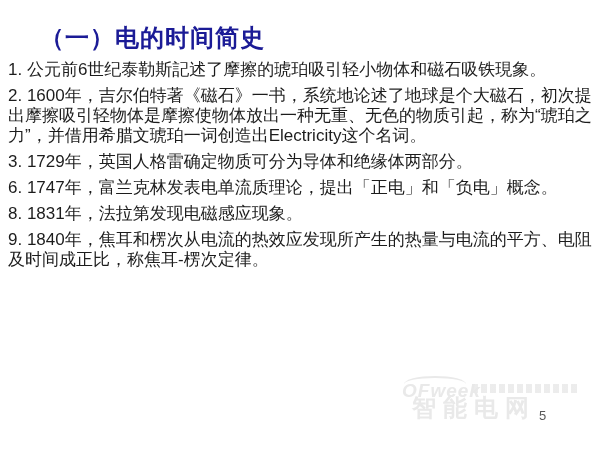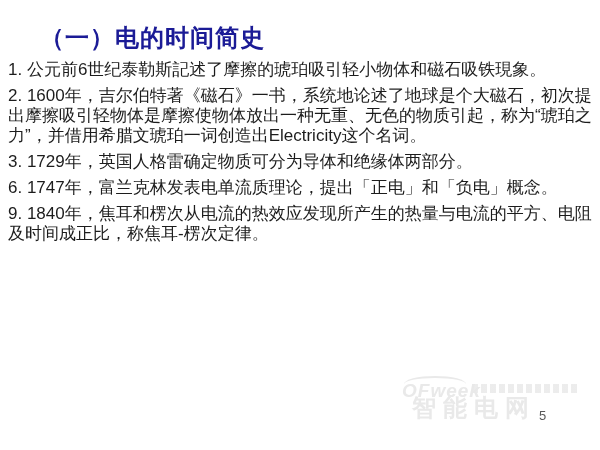--- a/index.html
+++ b/index.html
@@ -66,20 +66,21 @@
 <div class="slide">
 
   <h1 class="slide-title">（一）电的时间简史</h1>
 
   <div class="history-list">
 
   <p>1. 公元前6世纪泰勒斯記述了摩擦的琥珀吸引轻小物体和磁石吸铁現象。</p>
       <p>2. 1600年，吉尔伯特著《磁石》一书，系统地论述了地球是个大磁石，初次提出摩擦吸引轻物体是摩擦使物体放出一种无重、无色的物质引起，称为“琥珀之力”，并借用希腊文琥珀一词创造出Electricity这个名词。</p>
       <p class="bold">3. 1729年，英国人格雷确定物质可分为导体和绝缘体两部分。</p>
       <p>6. 1747年，富兰克林发表电单流质理论，提出「正电」和「负电」概念。</p>
+      <p class="bold">8. 1831年，法拉第发现电磁感应现象。</p>
       <p class="bold">9. 1840年，焦耳和楞次从电流的热效应发现所产生的热量与电流的平方、电阻及时间成正比，称焦耳-楞次定律。</p>
     </div>
 
   <div class="watermark">
     <div class="wm-swoosh"></div>
     <div class="wm-brand">OFweek</div>
     <div class="wm-smalltext"></div>
     <div class="wm-name">智能电网</div>
   </div>
 

